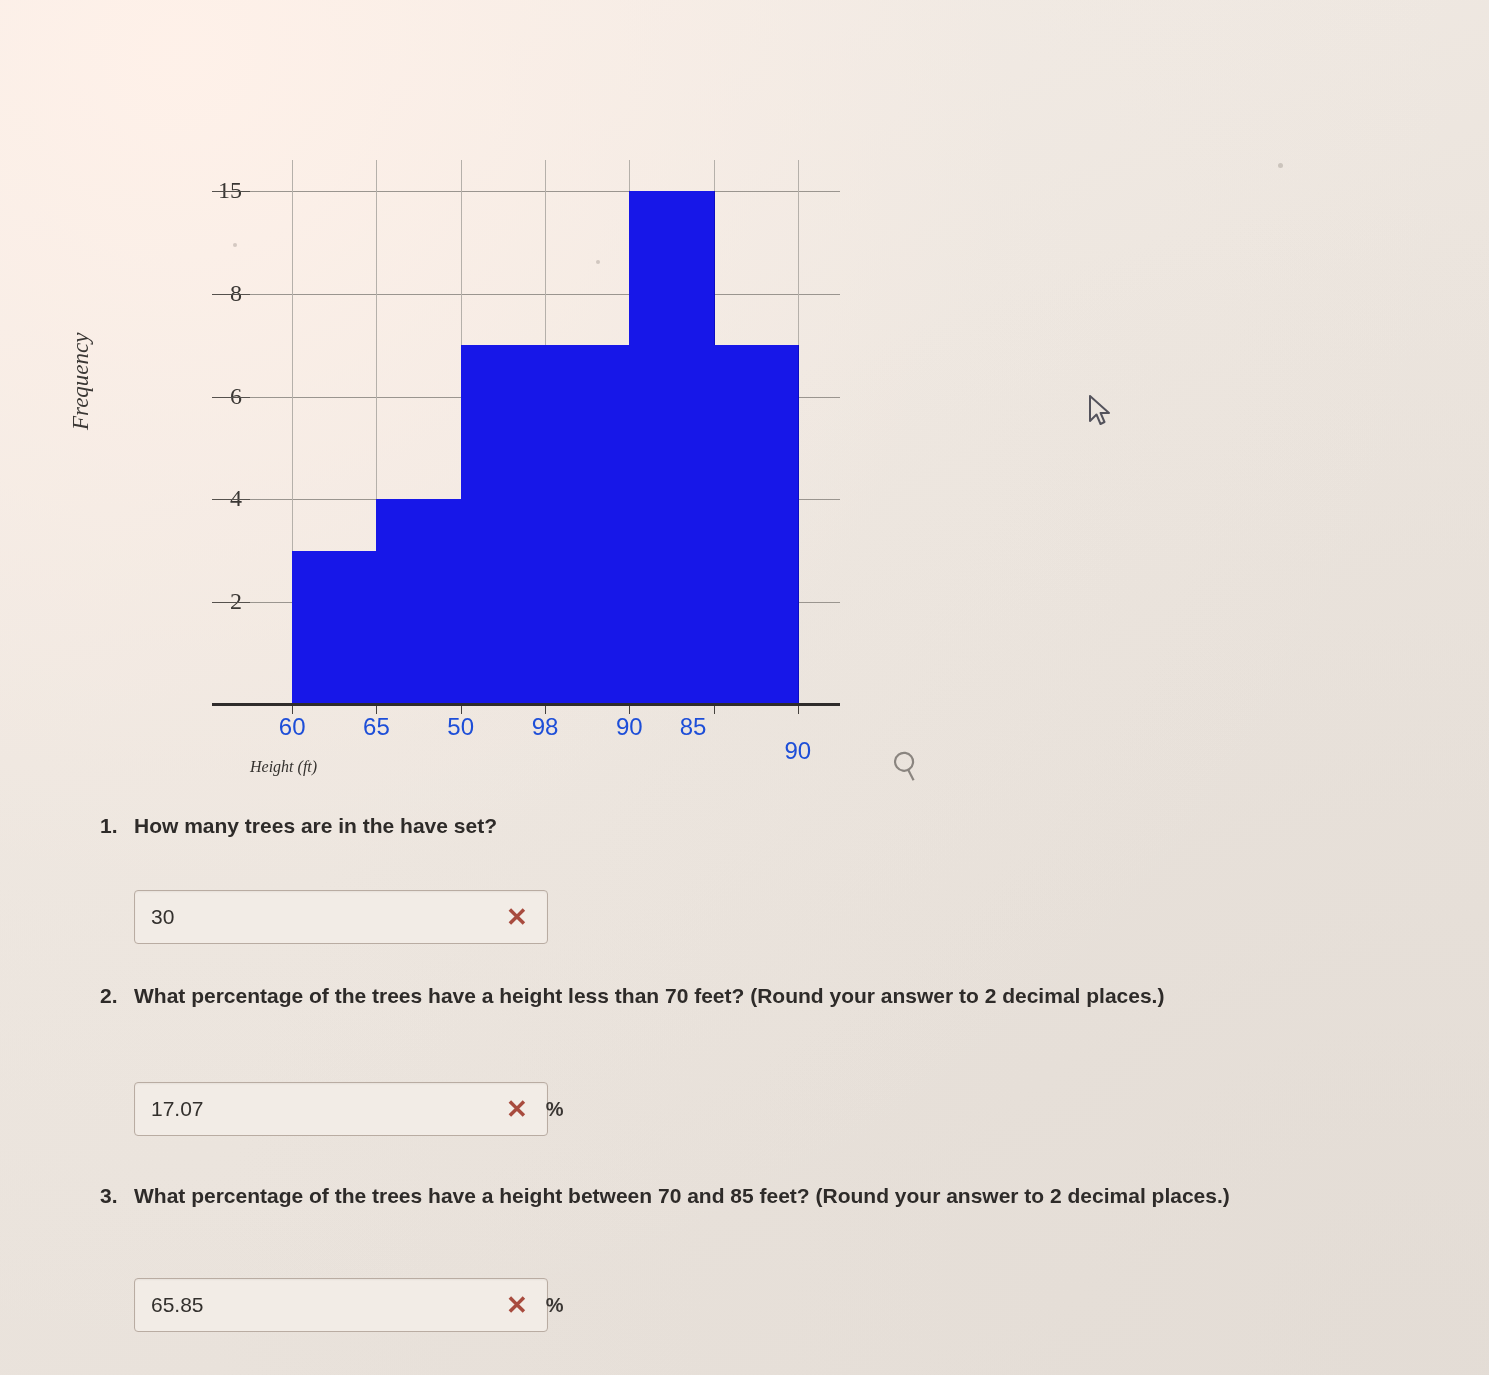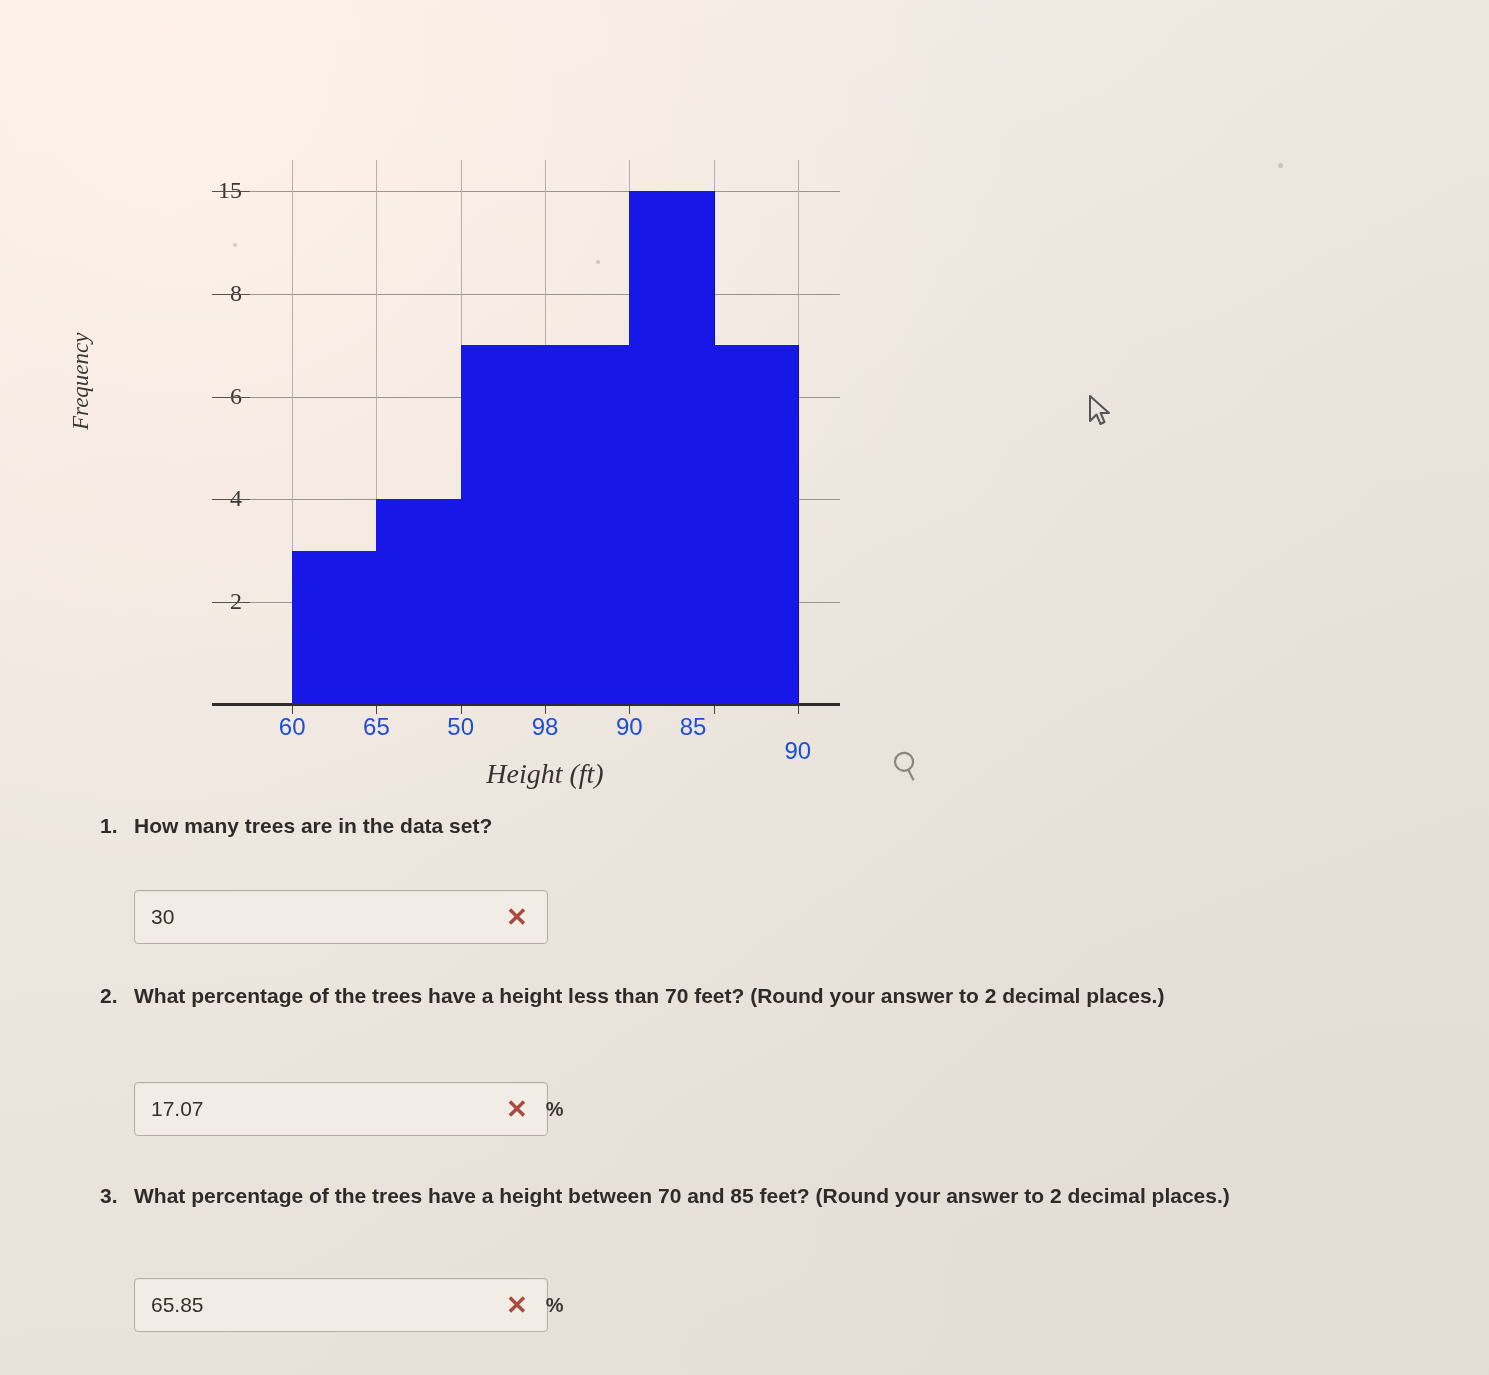--- a/index.html
+++ b/index.html
@@ -124,24 +124,24 @@
     position: absolute;
     bottom: 0;
     background: #1717e8;
     border-right: 1px solid #0d0dc0;
   }
   .x-axis-label {
     position: absolute;
     left: 190px;
     top: 628px;
     width: 590px;
-    text-align: center;
+    text-align: left;
     font-family: "Liberation Serif", serif;
     font-style: italic;
-    font-size: 28px;
+    font-size: 16px;
     color: #35322f;
   }
   .search-glyph {
     position: absolute;
     left: 830px;
     top: 620px;
     color: #6b6661;
     font-size: 30px;
     transform: rotate(8deg);
     opacity: 0.75;
@@ -284,21 +284,21 @@
   </div>
 
   <div class="cursor">
     <svg width="26" height="34" viewBox="0 0 26 34">
       <path d="M2 1 L2 26 L8.5 19.5 L12.5 29 L16.5 27 L12.6 18 L21 18 Z" fill="none" stroke="#3a3a46" stroke-width="2" stroke-linejoin="round"></path>
     </svg>
   </div>
 
   <div class="question" style="left:100px; top:812px; width:900px;">
     <span class="q-num">1.</span>
-    <span class="q-text">How many trees are in the data set?</span>
+    <span class="q-text">How many trees are in the have set?</span>
   </div>
   <div class="answer-row" style="left:134px; top:890px;">
     <div class="answer-box">30</div>
     <span class="x-mark">✕</span>
   </div>
 
   <div class="question" style="left:100px; top:982px; width:1300px;">
     <span class="q-num">2.</span>
     <span class="q-text">What percentage of the trees have a height less than 70 feet? (Round your answer to 2 decimal places.)</span>
   </div>

